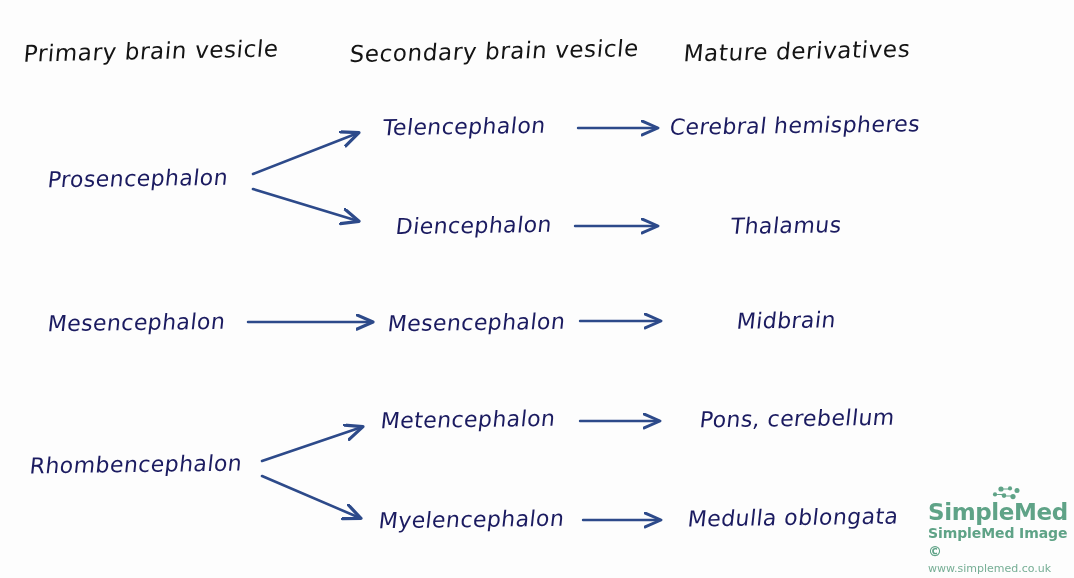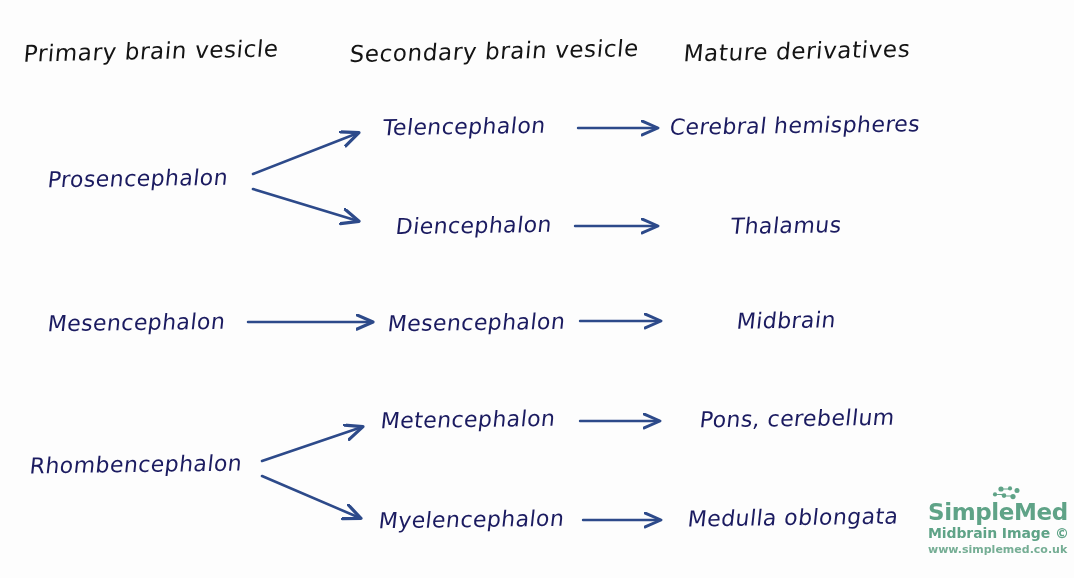--- a/index.html
+++ b/index.html
@@ -95,21 +95,21 @@
     display: block;
     font-size: 14px;
     font-weight: 700;
     letter-spacing: -0.1px;
     line-height: 1.3;
     color: #5fa387;
   }
   #wm-url {
     display: block;
     font-size: 11px;
-    font-weight: 700;
+    font-weight: 400;
     letter-spacing: 0px;
     line-height: 1.4;
     color: #76ae95;
   }
 </style>
 </head>
 <body>
 
 <div id="canvas">
 
@@ -163,17 +163,17 @@
         <circle cx="43" cy="4.6" r="2.5"></circle>
         <circle cx="21" cy="8.4" r="2.1"></circle>
         <circle cx="30" cy="9.6" r="2.3"></circle>
         <circle cx="39" cy="10.6" r="2.6"></circle>
         <rect x="29" y="2.4" width="8" height="1.1" rx="0.5"></rect>
         <rect x="23" y="8.0" width="7" height="1.1" rx="0.5"></rect>
         <rect x="32" y="9.4" width="7" height="1.1" rx="0.5"></rect>
       </g>
     </svg>
     <span id="wm-title">SimpleMed</span>
-    <span id="wm-sub">Midbrain Image ©</span>
+    <span id="wm-sub">SimpleMed Image ©</span>
     <span id="wm-url">www.simplemed.co.uk</span>
   </div>
 
 </div>
 
 </body></html>

